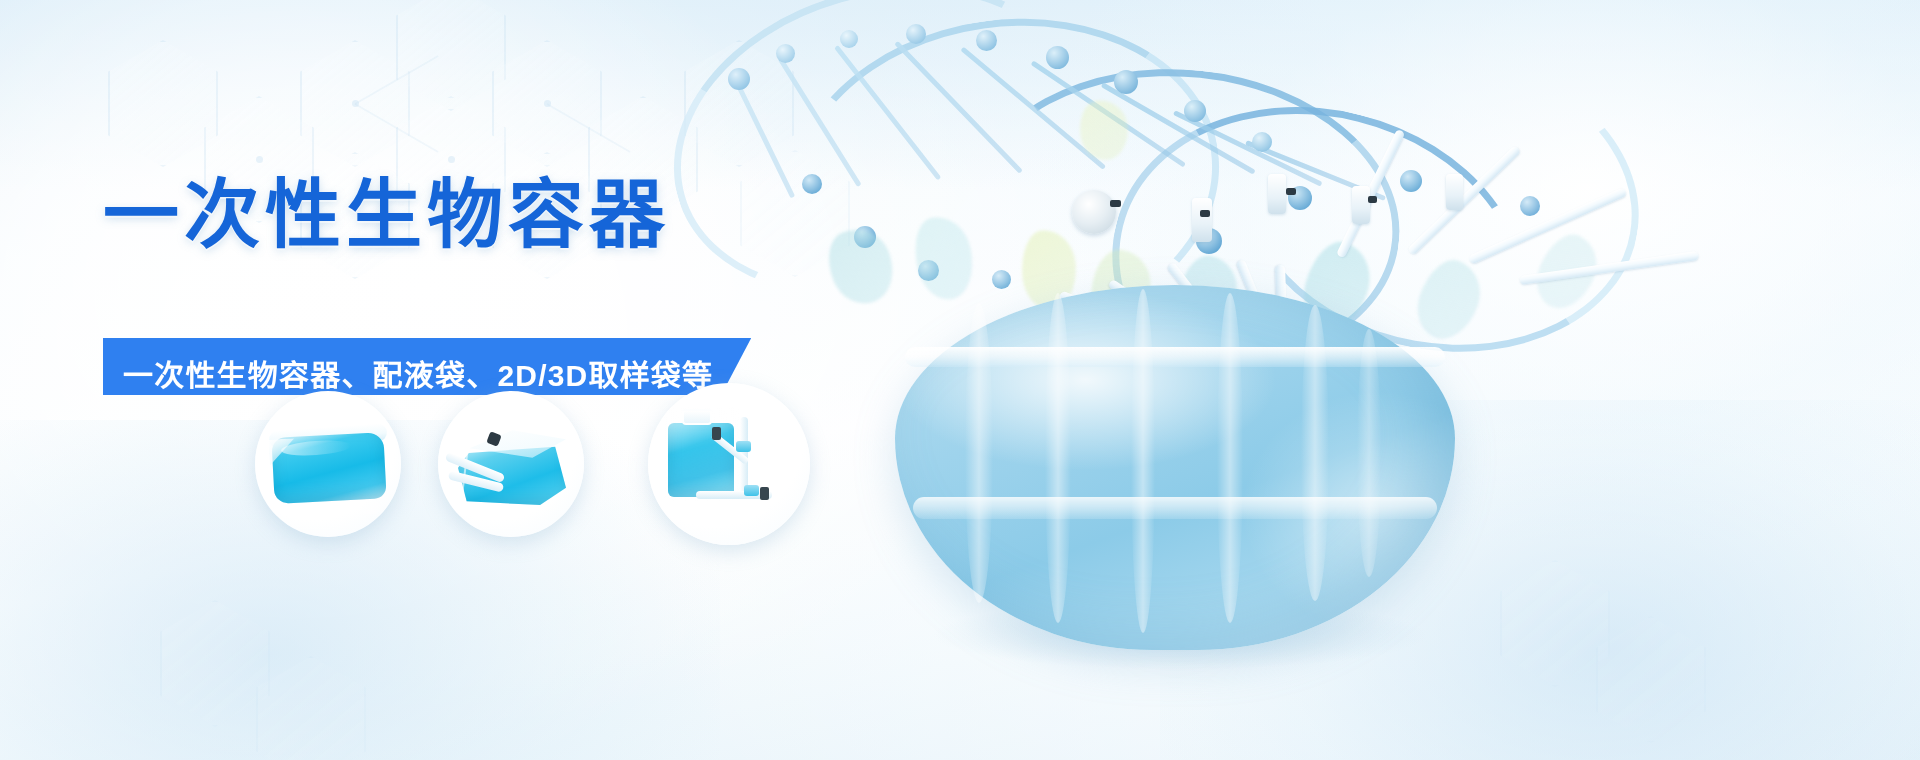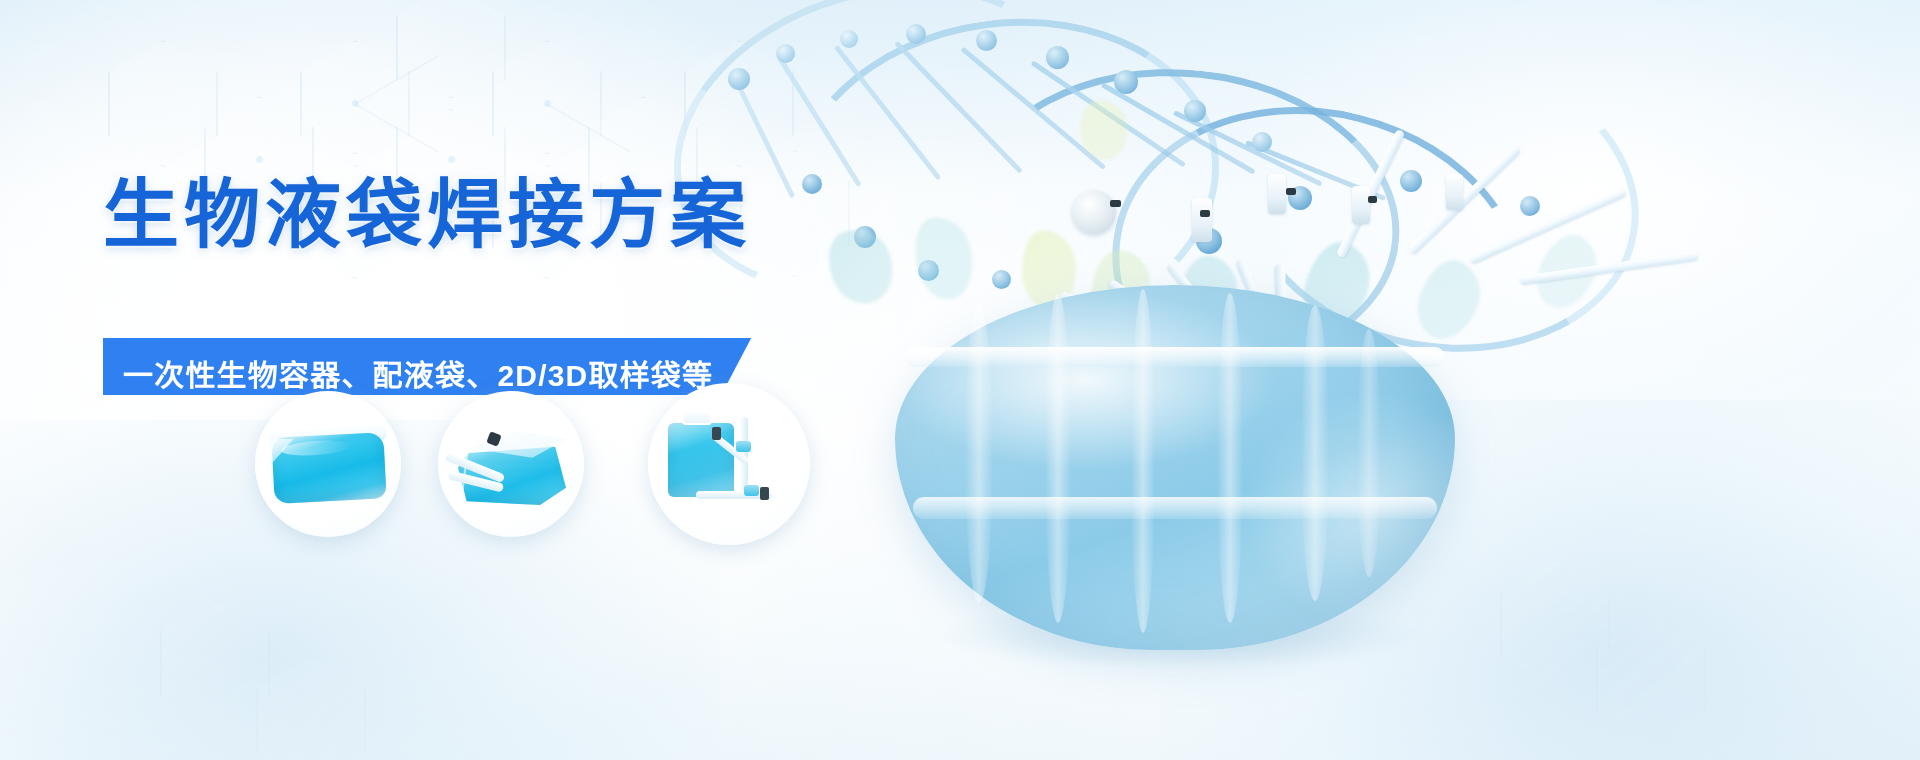--- a/index.html
+++ b/index.html
@@ -337,21 +337,21 @@
     <div class="bag-seam" style="left:10px;top:62px;width:540px;"></div>
     <div class="bag-seam" style="left:18px;top:212px;width:524px;height:22px;border-radius:14px;opacity:.85;"></div>
     <div class="bag-pleat" style="left:70px;top:18px;width:28px;height:300px;"></div>
     <div class="bag-pleat" style="left:150px;top:8px;width:26px;height:330px;"></div>
     <div class="bag-pleat" style="left:236px;top:4px;width:24px;height:344px;"></div>
     <div class="bag-pleat" style="left:322px;top:8px;width:26px;height:330px;"></div>
     <div class="bag-pleat" style="left:406px;top:20px;width:28px;height:296px;"></div>
     <div class="bag-pleat" style="left:462px;top:44px;width:24px;height:248px;opacity:.7;"></div>
   </div>
 
-  <div class="headline">生物液袋焊接方案</div>
+  <div class="headline">一次性生物容器</div>
 
   <div class="subbar">
     <span class="subbar-text">一次性生物容器、配液袋、2D/3D取样袋等</span>
   </div>
 
   <div class="circle c1">
     <div class="p1-top"></div>
     <div class="p1-bag"></div>
     <div class="p1-corner"></div>
     <div class="p1-gloss"></div>

